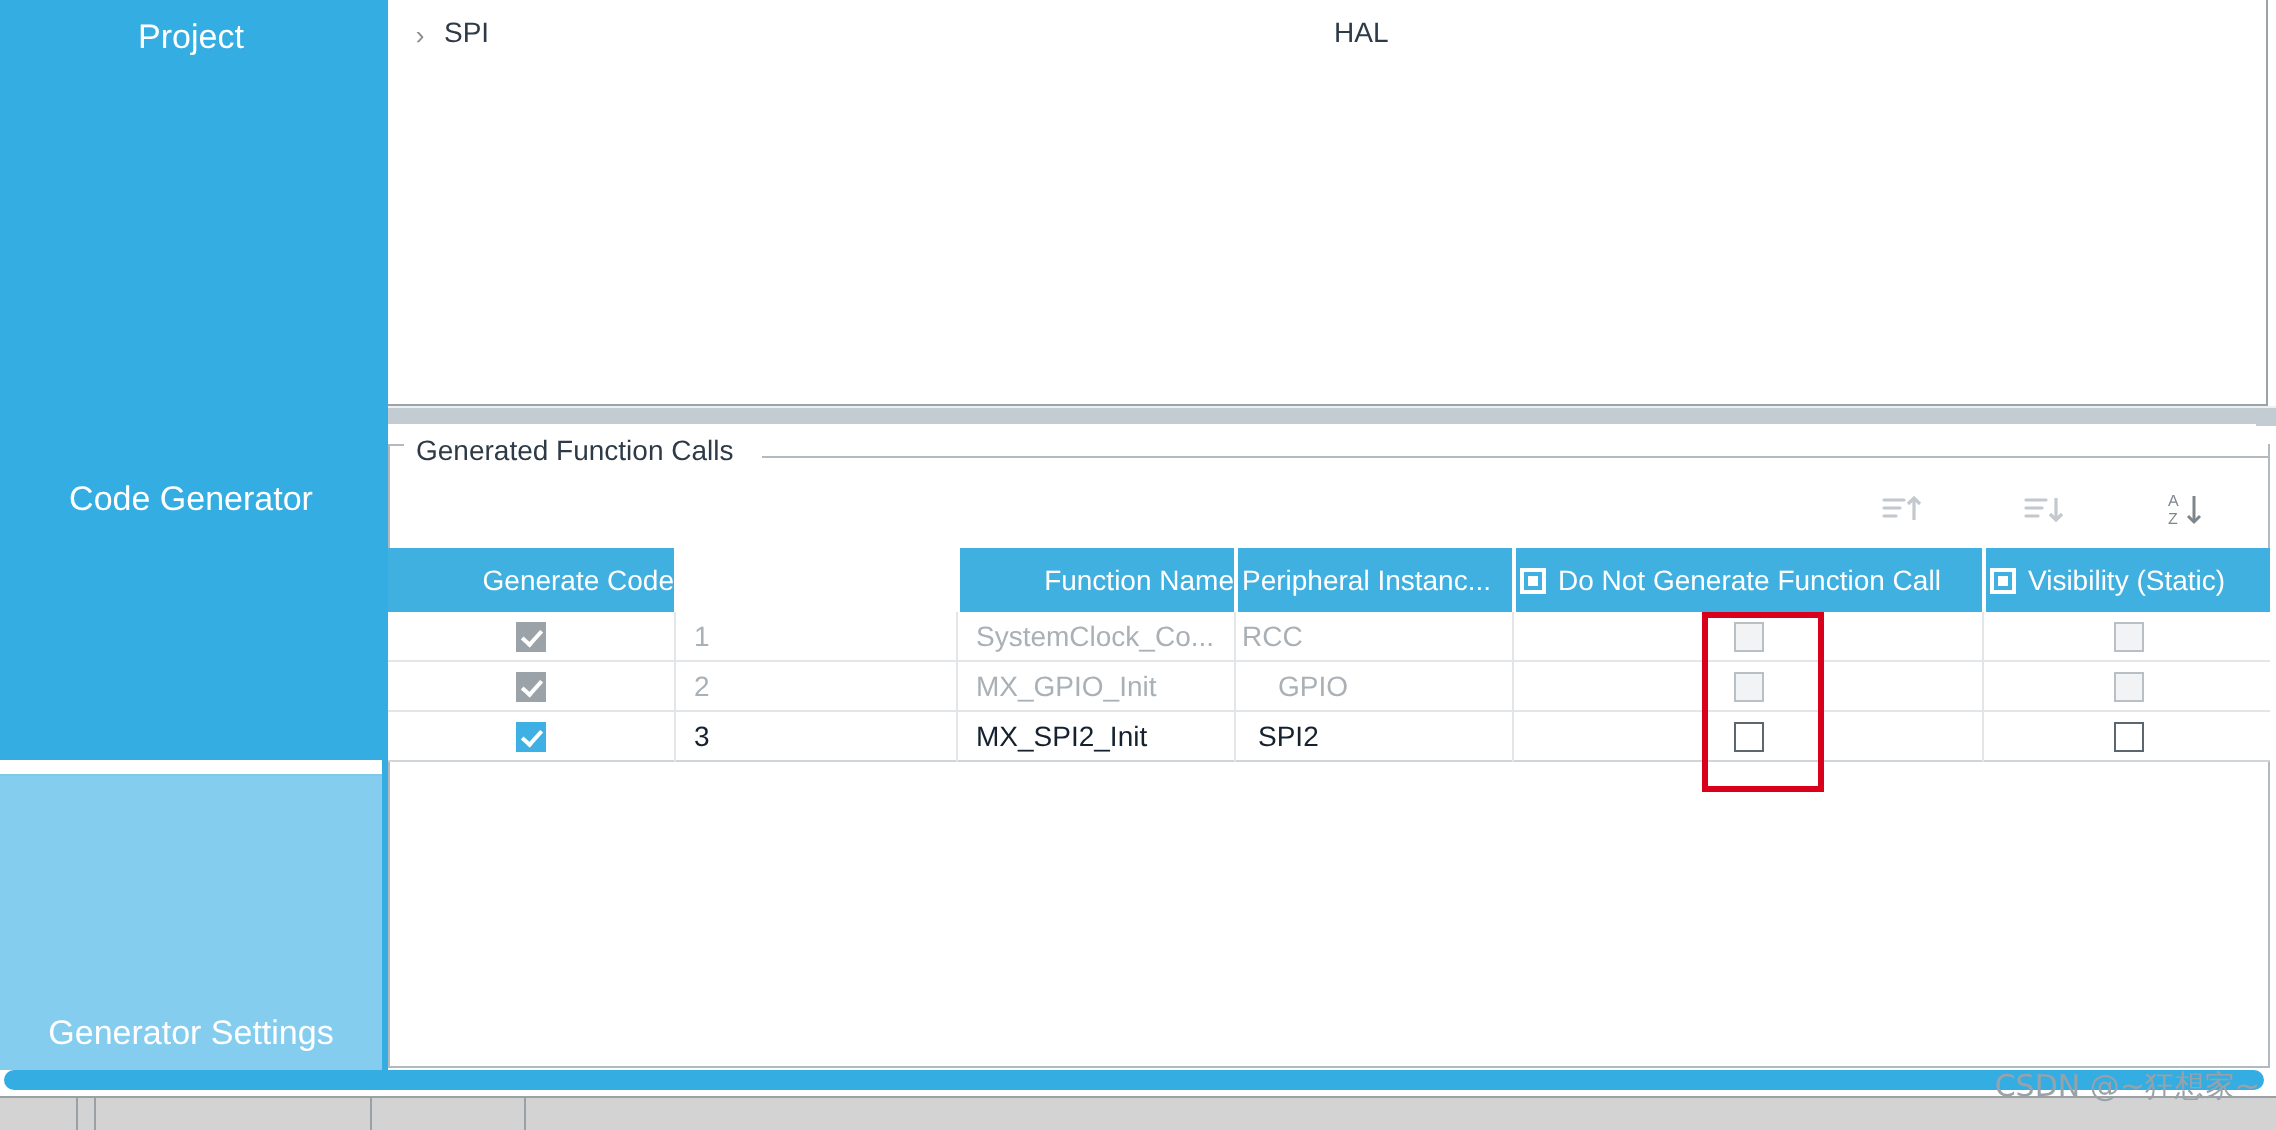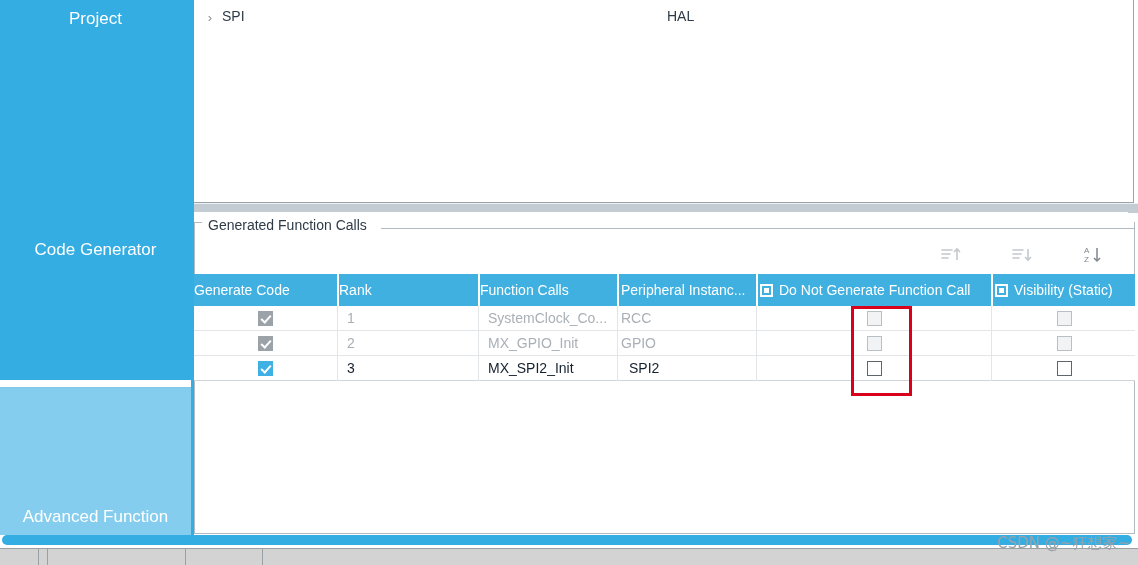--- a/index.html
+++ b/index.html
@@ -196,21 +196,21 @@
   }
   .th {
     position: absolute;
     top: 0;
     height: 32px;
     background: #40b0e0;
     color: #ffffff;
     font-size: 14px;
     display: flex;
     align-items: center;
-    justify-content: flex-start;
+    justify-content: flex-end;
     overflow: hidden;
     white-space: nowrap;
   }
   .th-sep {
     position: absolute;
     top: 0; width: 2px; height: 32px;
     background: #ffffff;
   }
   .th-cb {
     width: 13px; height: 13px;
@@ -339,21 +339,21 @@
   <div id="tab-rail">
     <div class="vtab" id="vtab-project">
       <div class="vtab-label">Project</div>
     </div>
     <div class="vtab-sep" style="top:134px;"></div>
     <div class="vtab" id="vtab-codegen">
       <div class="vtab-label">Code Generator</div>
     </div>
     <div class="vtab-sep" style="top:387px;"></div>
     <div class="vtab" id="vtab-advanced">
-      <div class="vtab-label">Advanced Function</div>
+      <div class="vtab-label">Generator Settings</div>
     </div>
   </div>
 
   <div id="content"></div>
   <div id="content-splitter" class="blue"></div>
 
   <div id="top-panel">
     <div id="spi-row">
       <div id="spi-expander">›</div>
       <div id="spi-label">SPI</div>
@@ -410,26 +410,23 @@
     </div>
   </div>
 
   <div id="table">
 
     <div id="thead">
       <div class="th" style="left:0px;width:143px;">
         <span>Generate Code</span>
       </div>
       <div class="th-sep" style="left:143px;"></div>
-      <div class="th" style="left:145px;width:139px;">
-        <span>Rank</span>
-      </div>
       <div class="th-sep" style="left:284px;"></div>
       <div class="th" style="left:286px;width:137px;">
-        <span>Function Calls</span>
+        <span>Function Name</span>
       </div>
       <div class="th-sep" style="left:423px;"></div>
       <div class="th" style="left:425px;width:137px;padding-left:2px;justify-content:flex-start;">
         <span>Peripheral Instanc...</span>
       </div>
       <div class="th-sep" style="left:562px;"></div>
       <div class="th" style="left:564px;width:233px;padding-left:2px;justify-content:flex-start;">
         <span class="th-cb"></span>
         <span>Do Not Generate Function Call</span>
       </div>
@@ -462,21 +459,21 @@
 
     <div class="tr">
       <div class="td center" style="left:0px;width:143px;">
         <span class="cb checked-disabled"></span>
       </div>
       <div class="td-sep" style="left:143px;"></div>
       <div class="td left disabled-text" style="left:145px;width:139px;">2</div>
       <div class="td-sep" style="left:284px;"></div>
       <div class="td left disabled-text" style="left:286px;width:137px;">MX_GPIO_Init</div>
       <div class="td-sep" style="left:423px;"></div>
-      <div class="td left disabled-text" style="left:425px;width:137px;padding-left:2px;">GPIO</div>
+      <div class="td left disabled-text" style="left:425px;width:137px;padding-left:20px;">GPIO</div>
       <div class="td-sep" style="left:562px;"></div>
       <div class="td center" style="left:564px;width:233px;">
         <span class="cb unchecked-disabled"></span>
       </div>
       <div class="td-sep" style="left:797px;"></div>
       <div class="td center" style="left:799px;width:142px;">
         <span class="cb unchecked-disabled"></span>
       </div>
     </div>
 

